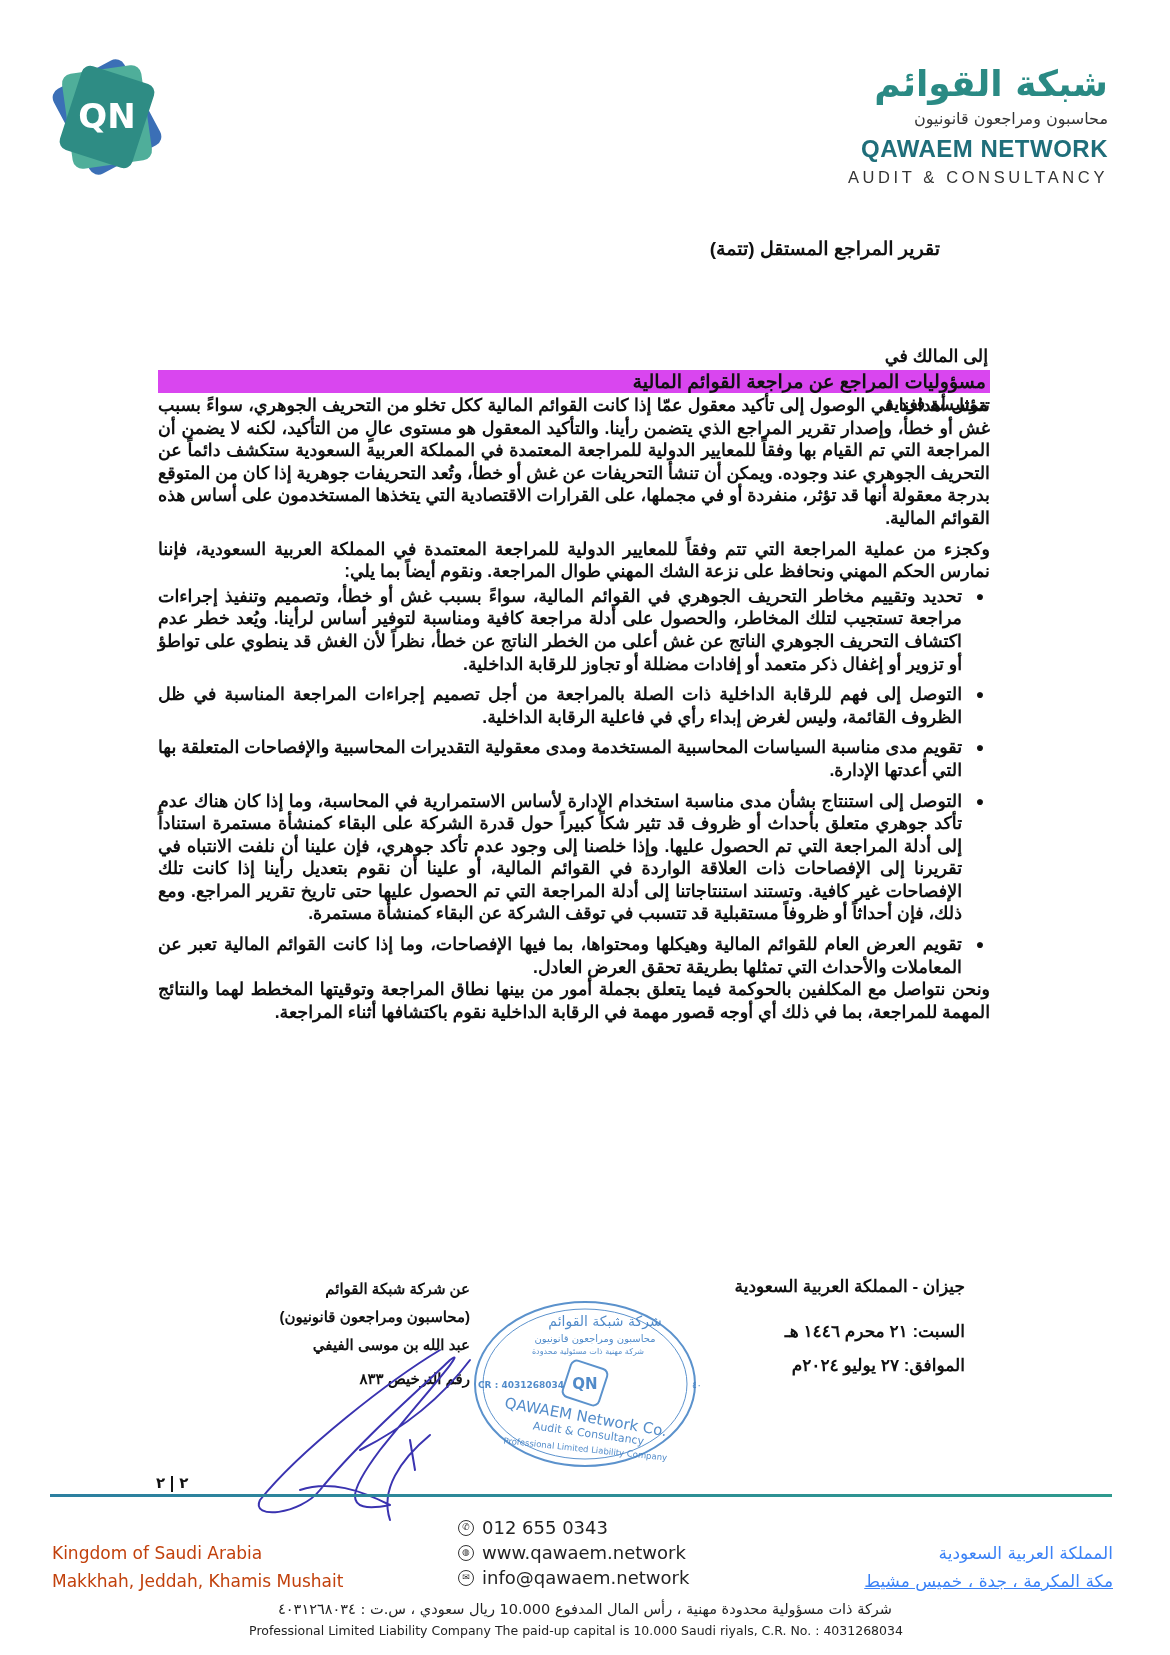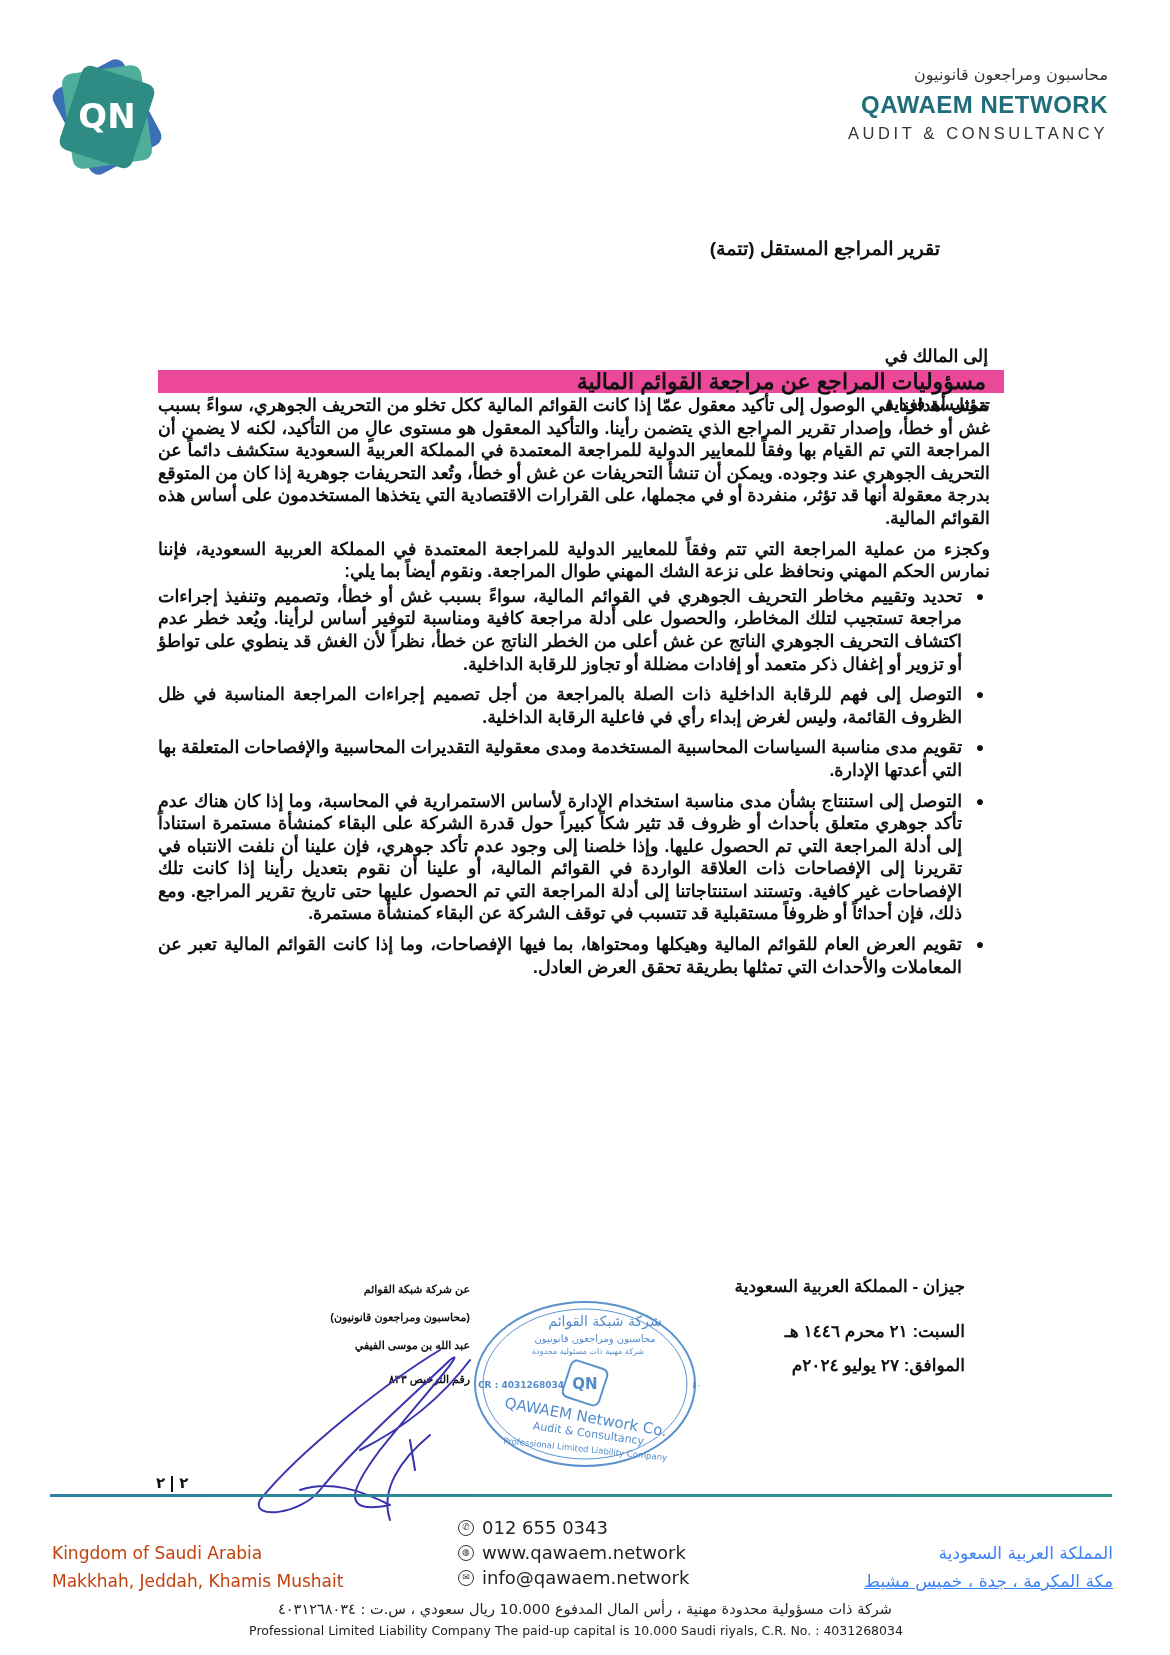--- a/index.html
+++ b/index.html
@@ -16,35 +16,35 @@
     .brand-ar-sub { font-size: 16px; color: #333; direction: rtl; line-height: 22px; margin-top: 2px; }
     .brand-en { font-family: "Liberation Sans", sans-serif; font-size: 24px; font-weight: bold; color: #1f6e7a; line-height: 30px; margin-top: 4px; letter-spacing: 0.5px; }
     .brand-en-sub { font-family: "Liberation Sans", sans-serif; font-size: 16.5px; color: #333; letter-spacing: 3.6px; line-height: 22px; margin-top: 2px; }
 
     
     .doc { direction: rtl; font-family: "Liberation Sans", sans-serif; font-weight: bold; }
     .title { left: 0; width: 1000px; top: 237px; text-align: right; font-size: 19px; text-indent: 60px; }
     .addressee { right: 182px; top: 296px; font-size: 17.5px; line-height: 24px; text-align: right; margin-top: 48px; }
     .section-bar {
       left: 158px; width: 832px; top: 370px; height: 23px;
-      background: #ec4899; font-size: 22px; line-height: 23px; padding-right: 14px;
+      background: #d946ef; font-size: 19px; line-height: 23px; padding-right: 0;
       text-align: right;
     }
     .section-bar span { margin-right: 4px; }
     .content { left: 158px; width: 832px; top: 394px; font-size: 17.5px; line-height: 22.6px; text-align: justify; }
     .content p { margin: 0 0 8px 0; }
     .content ul { list-style: none; margin: 0 0 0 0; padding: 0; }
     .content li { position: relative; padding-right: 28px; margin-bottom: 8px; }
     .content li .bullet { position: absolute; right: 0; top: 0; width: 20px; text-align: center; font-size: 14px; }
 
     
     .place { right: 205px; top: 1275px; font-size: 17px; line-height: 24px; }
     .date-h { right: 205px; top: 1321px; font-size: 17px; }
     .date-g { right: 205px; top: 1355px; font-size: 17px; }
-    .signer { left: 240px; width: 230px; top: 1275px; font-size: 11px; line-height: 28px; }
+    .signer { left: 240px; width: 230px; top: 1275px; font-size: 15px; line-height: 28px; }
 
     .stamp { left: 470px; top: 1296px; width: 230px; height: 175px; }
     .signature { left: 240px; top: 1340px; width: 260px; height: 190px; }
 
     
     .page-num { left: 156px; top: 1474px; font-size: 15px; font-family: "DejaVu Sans", sans-serif; font-weight: bold; direction: rtl; }
     .page-num .sep { display: inline-block; width: 2px; height: 16px; background: #111; margin: 0 6px; vertical-align: middle; }
     .footer-line { left: 50px; width: 1062px; top: 1494px; height: 3px; background: linear-gradient(90deg, #2c7fa0, #2e9a8e); }
     .foot-left { left: 52px; top: 1539px; font-family: "DejaVu Sans", sans-serif; font-size: 17px; color: #c2410c; line-height: 28px; }
     .foot-mid { left: 458px; top: 1515px; font-family: "DejaVu Sans", sans-serif; font-size: 18px; color: #222; line-height: 25px; }
@@ -62,20 +62,21 @@
     <g transform="translate(55,65)">
       <rect x="-40" y="-48" width="80" height="96" rx="10" fill="#3b6fb6" transform="rotate(-28)"></rect>
       <rect x="-40" y="-48" width="80" height="96" rx="10" fill="#4fae9a" transform="rotate(-8)"></rect>
       <rect x="-38" y="-44" width="76" height="88" rx="9" fill="#2e8c84" transform="rotate(18)"></rect>
     </g>
     <text x="55" y="76" text-anchor="middle" font-family="DejaVu Sans, sans-serif" font-weight="bold" font-size="34" fill="#ffffff">QN</text>
   </svg>
 </div>
 
 <div class="abs brand">
+  <div class="brand-ar">شبكة القوائم</div>
   <div class="brand-ar-sub">محاسبون ومراجعون قانونيون</div>
   <div class="brand-en">QAWAEM NETWORK</div>
   <div class="brand-en-sub">AUDIT &amp; CONSULTANCY</div>
 </div>
 
 <div class="abs doc title">تقرير المراجع المستقل (تتمة)</div>
 
 <div class="abs doc addressee">
   <div>إلى المالك في</div>
   <div>مؤسسة باكورة لتقنية المعلومات</div>
@@ -89,20 +90,21 @@
 <div class="abs doc content">
   <p>تتمثل أهدافنا في الوصول إلى تأكيد معقول عمّا إذا كانت القوائم المالية ككل تخلو من التحريف الجوهري، سواءً بسبب غش أو خطأ، وإصدار تقرير المراجع الذي يتضمن رأينا. والتأكيد المعقول هو مستوى عالٍ من التأكيد، لكنه لا يضمن أن المراجعة التي تم القيام بها وفقاً للمعايير الدولية للمراجعة المعتمدة في المملكة العربية السعودية ستكشف دائماً عن التحريف الجوهري عند وجوده. ويمكن أن تنشأ التحريفات عن غش أو خطأ، وتُعد التحريفات جوهرية إذا كان من المتوقع بدرجة معقولة أنها قد تؤثر، منفردة أو في مجملها، على القرارات الاقتصادية التي يتخذها المستخدمون على أساس هذه القوائم المالية.</p>
   <p style="margin-bottom:2px">وكجزء من عملية المراجعة التي تتم وفقاً للمعايير الدولية للمراجعة المعتمدة في المملكة العربية السعودية، فإننا نمارس الحكم المهني ونحافظ على نزعة الشك المهني طوال المراجعة. ونقوم أيضاً بما يلي:</p>
   <ul>
     <li><span class="bullet">●</span><span>تحديد وتقييم مخاطر التحريف الجوهري في القوائم المالية، سواءً بسبب غش أو خطأ، وتصميم وتنفيذ إجراءات مراجعة تستجيب لتلك المخاطر، والحصول على أدلة مراجعة كافية ومناسبة لتوفير أساس لرأينا. ويُعد خطر عدم اكتشاف التحريف الجوهري الناتج عن غش أعلى من الخطر الناتج عن خطأ، نظراً لأن الغش قد ينطوي على تواطؤ أو تزوير أو إغفال ذكر متعمد أو إفادات مضللة أو تجاوز للرقابة الداخلية.</span></li>
     <li><span class="bullet">●</span><span>التوصل إلى فهم للرقابة الداخلية ذات الصلة بالمراجعة من أجل تصميم إجراءات المراجعة المناسبة في ظل الظروف القائمة، وليس لغرض إبداء رأي في فاعلية الرقابة الداخلية.</span></li>
     <li><span class="bullet">●</span><span>تقويم مدى مناسبة السياسات المحاسبية المستخدمة ومدى معقولية التقديرات المحاسبية والإفصاحات المتعلقة بها التي أعدتها الإدارة.</span></li>
     <li><span class="bullet">●</span><span>التوصل إلى استنتاج بشأن مدى مناسبة استخدام الإدارة لأساس الاستمرارية في المحاسبة، وما إذا كان هناك عدم تأكد جوهري متعلق بأحداث أو ظروف قد تثير شكاً كبيراً حول قدرة الشركة على البقاء كمنشأة مستمرة استناداً إلى أدلة المراجعة التي تم الحصول عليها. وإذا خلصنا إلى وجود عدم تأكد جوهري، فإن علينا أن نلفت الانتباه في تقريرنا إلى الإفصاحات ذات العلاقة الواردة في القوائم المالية، أو علينا أن نقوم بتعديل رأينا إذا كانت تلك الإفصاحات غير كافية. وتستند استنتاجاتنا إلى أدلة المراجعة التي تم الحصول عليها حتى تاريخ تقرير المراجع. ومع ذلك، فإن أحداثاً أو ظروفاً مستقبلية قد تتسبب في توقف الشركة عن البقاء كمنشأة مستمرة.</span></li>
     <li style="margin-bottom:0"><span class="bullet">●</span><span>تقويم العرض العام للقوائم المالية وهيكلها ومحتواها، بما فيها الإفصاحات، وما إذا كانت القوائم المالية تعبر عن المعاملات والأحداث التي تمثلها بطريقة تحقق العرض العادل.</span></li>
   </ul>
+  <p>ونحن نتواصل مع المكلفين بالحوكمة فيما يتعلق بجملة أمور من بينها نطاق المراجعة وتوقيتها المخطط لهما والنتائج المهمة للمراجعة، بما في ذلك أي أوجه قصور مهمة في الرقابة الداخلية نقوم باكتشافها أثناء المراجعة.</p>
 </div>
 
 <div class="abs doc place">جيزان - المملكة العربية السعودية</div>
 <div class="abs doc date-h">السبت: ٢١ محرم ١٤٤٦ هـ</div>
 <div class="abs doc date-g">الموافق: ٢٧ يوليو ٢٠٢٤م</div>
 
 <div class="abs doc signer">
   <div>عن شركة شبكة القوائم</div>
   <div>(محاسبون ومراجعون قانونيون)</div>
   <div>عبد الله بن موسى الفيفي</div>

